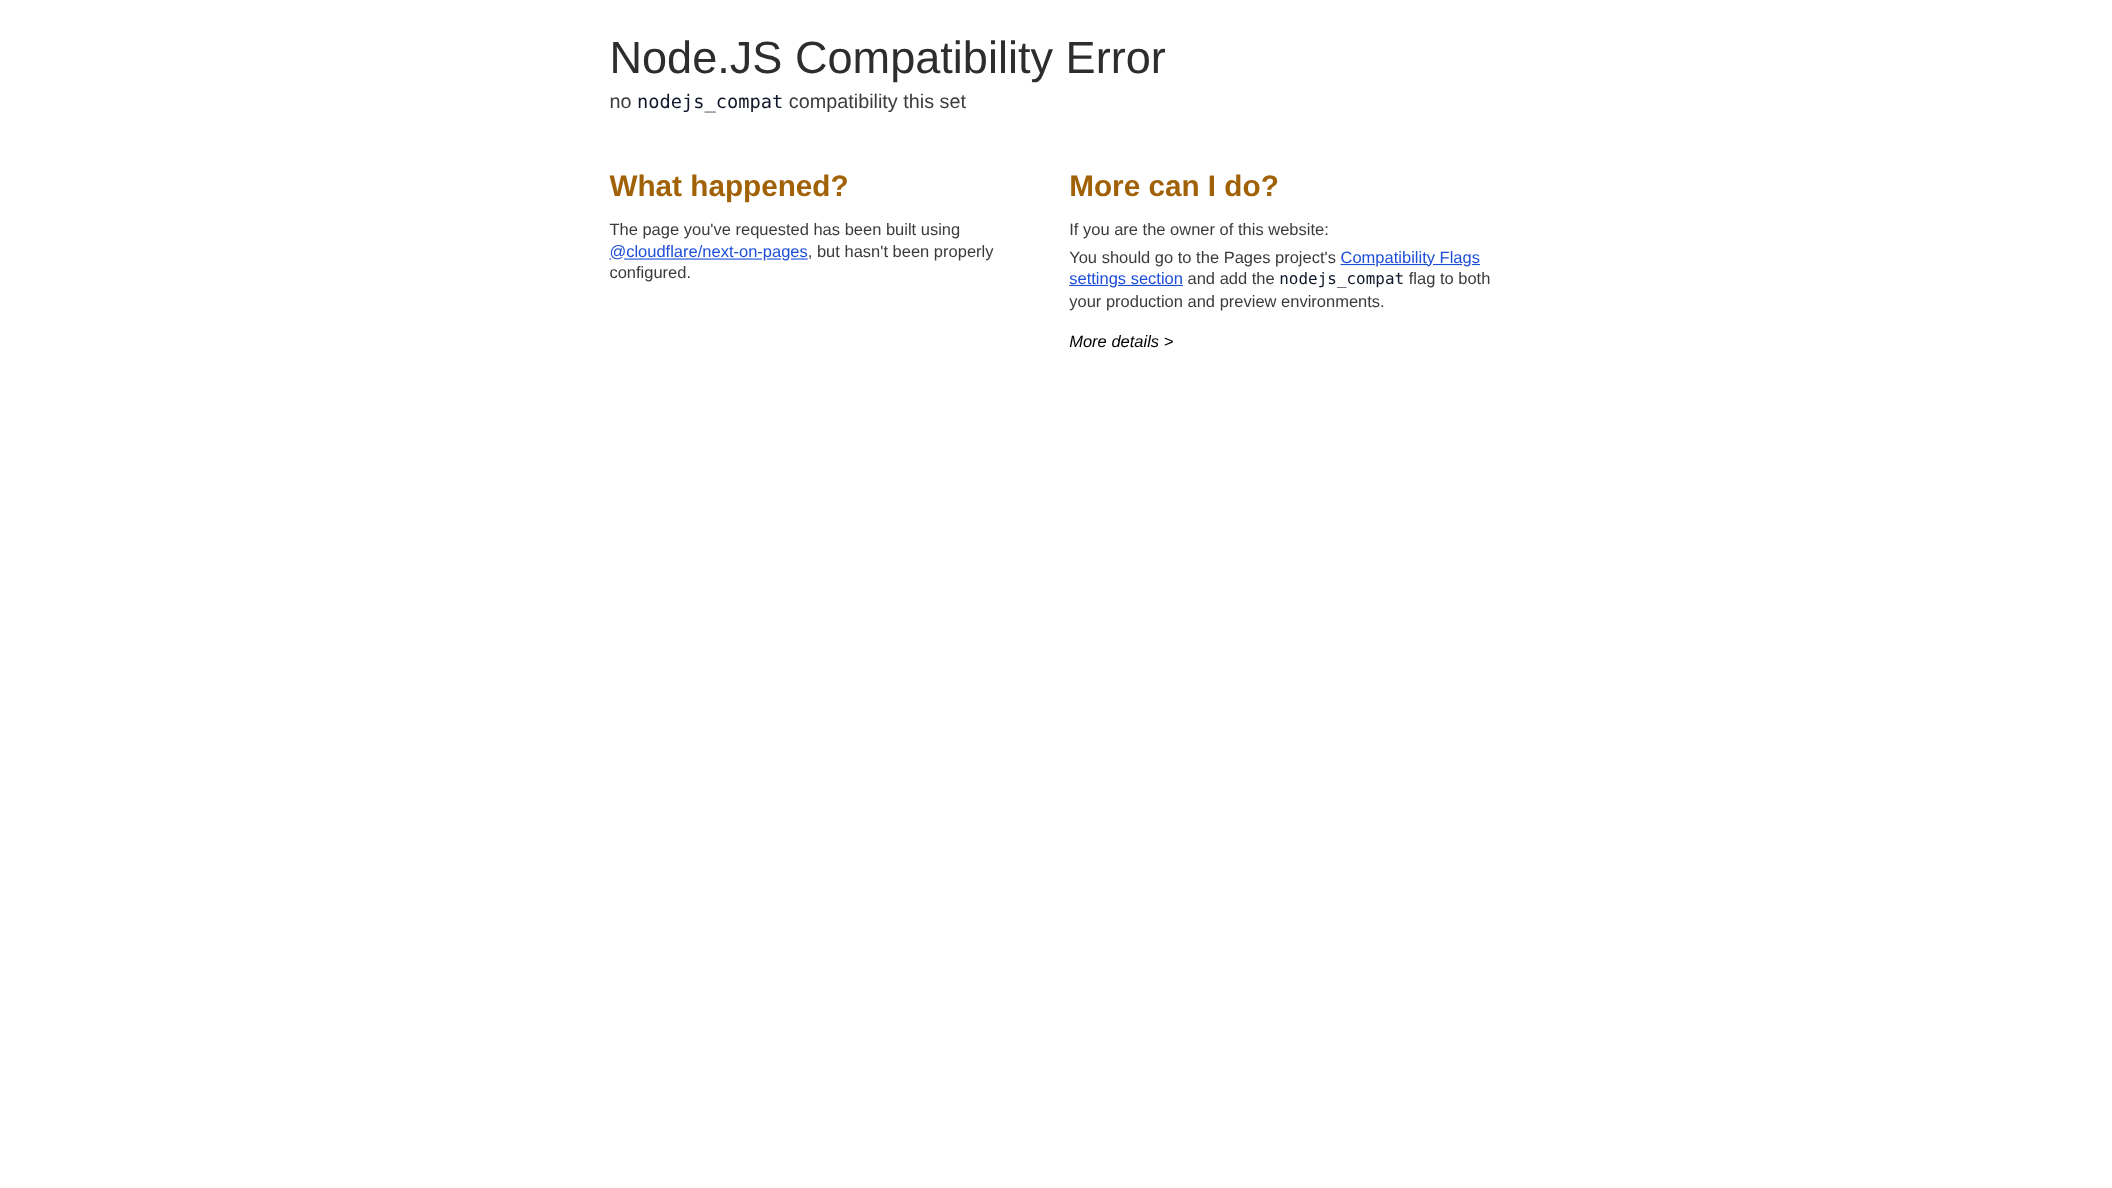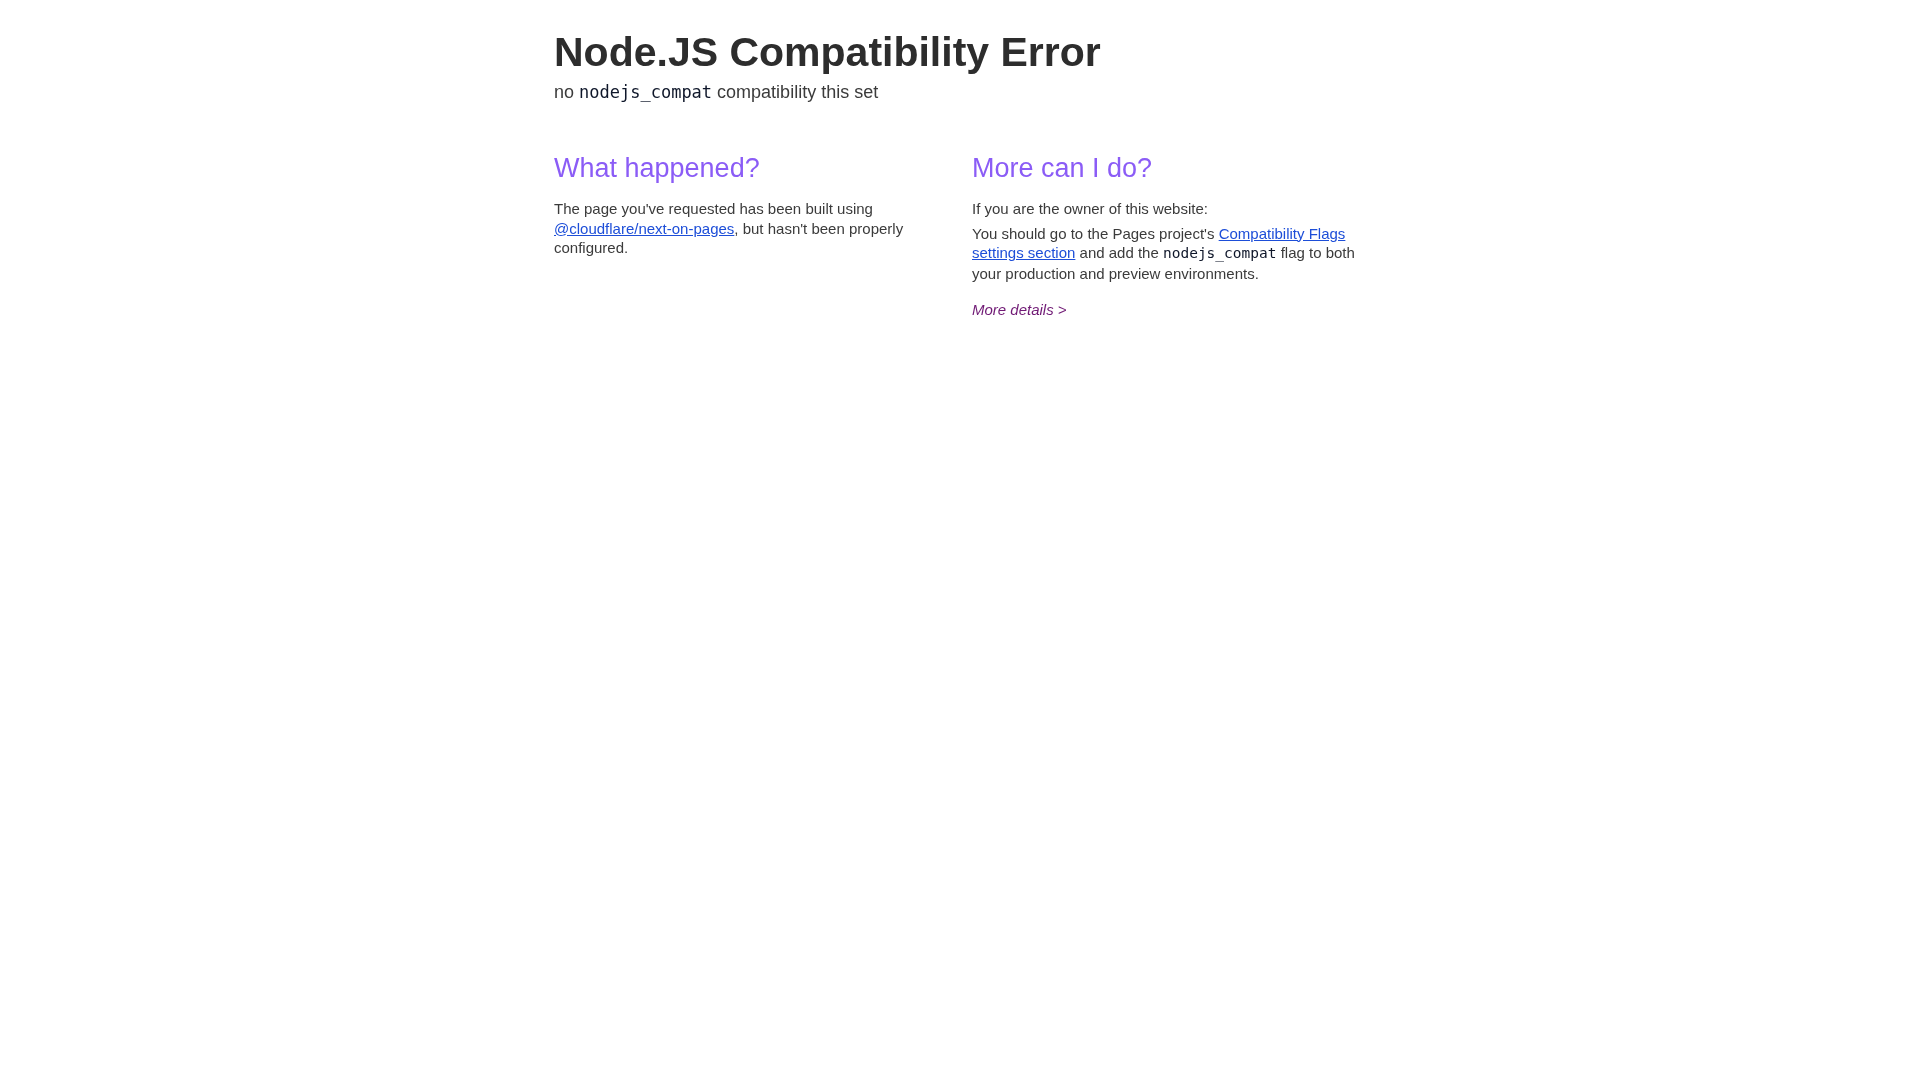--- a/index.html
+++ b/index.html
@@ -17,21 +17,21 @@
     background: #ffffff;
   }
   .container {
     width: 812px;
     margin: 0 auto;
     padding-top: 27px;
   }
   h1.title {
     margin: 0;
     font-size: 41px;
-    font-weight: 700;
+    font-weight: 400;
     line-height: 50px;
     color: #2d2d2d;
   }
   p.subtitle {
     margin: 3px 0 0 0;
     font-size: 18px;
     line-height: 24px;
     color: #3b3b3b;
   }
   code {
@@ -45,23 +45,23 @@
   }
   .col {
     width: 50%;
     box-sizing: border-box;
   }
   .col-left  { padding-right: 34px; }
   .col-right { padding-left: 12px; }
   h2.section-heading {
     margin: 0 0 15px 0;
     font-size: 27px;
-    font-weight: 400;
+    font-weight: 700;
     line-height: 32px;
-    color: #8b5cf6;
+    color: #a16207;
   }
   .col p {
     margin: 0 0 12px 0;
     font-size: 15px;
     line-height: 19.5px;
     color: #3b3b3b;
   }
   .col p code { font-size: 14.5px; }
   .owner-line {
     font-weight: normal;
@@ -71,21 +71,21 @@
   a.text-link {
     color: #1d4ed8;
     text-decoration: underline;
     cursor: pointer;
   }
   p.more-details {
     margin-top: 17px !important;
     font-style: italic;
   }
   p.more-details a {
-    color: #701a75;
+    color: #000000;
     text-decoration: none;
     cursor: pointer;
   }
 </style>
 </head>
 <body>
 
 <div class="page">
   <div class="container">
 

